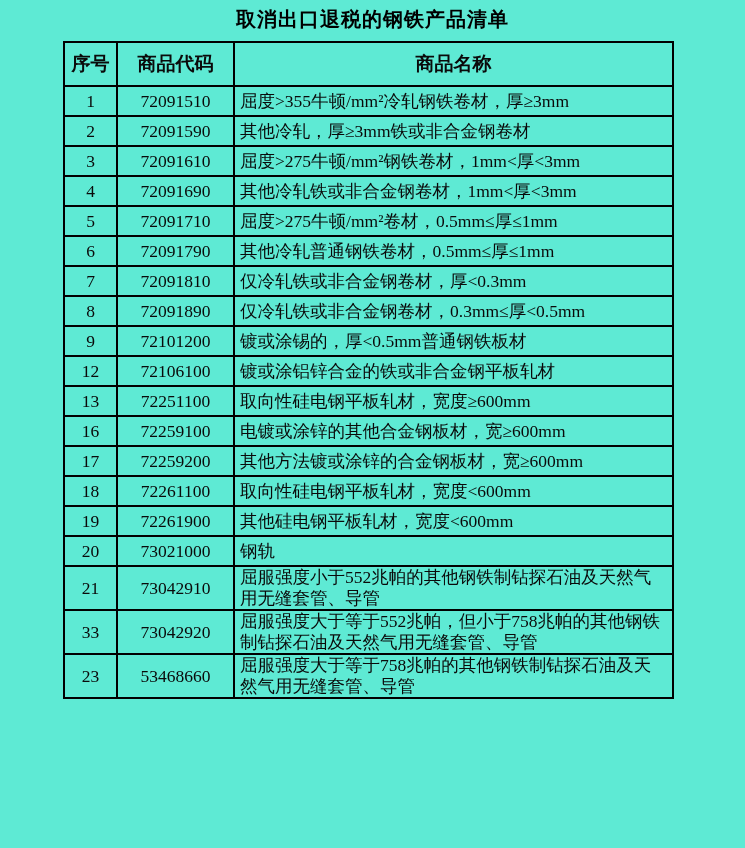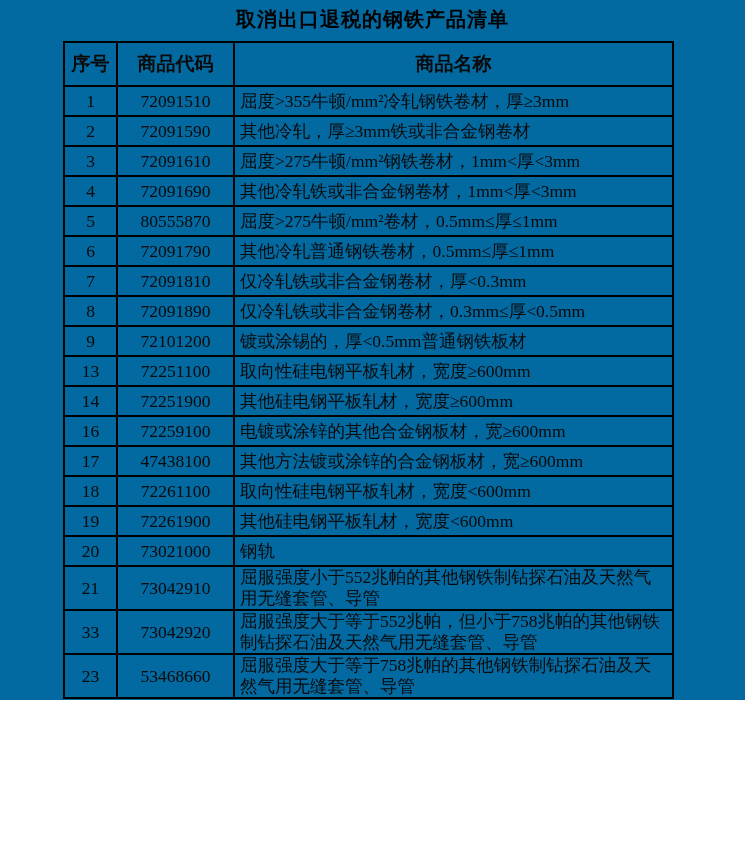--- a/index.html
+++ b/index.html
@@ -3,22 +3,22 @@
 <meta charset="utf-8">
 <style>
   html, body {
     margin: 0;
     padding: 0;
     background: #ffffff;
   }
   .page {
     position: relative;
     width: 745px;
-    height: 700px;
-    background: #0369a1;
+    height: 848px;
+    background: #5eead4;
     overflow: hidden;
     color: #0a0a0a;
   }
   .doc-title {
     position: absolute;
     top: 6px;
     left: 0;
     width: 745px;
     margin: 0;
     text-align: center;
@@ -113,21 +113,21 @@
           <td class="col-code">72091610</td>
           <td class="col-name">屈度&gt;275牛顿/mm²钢铁卷材，1mm&lt;厚&lt;3mm</td>
         </tr>
         <tr>
           <td class="col-index">4</td>
           <td class="col-code">72091690</td>
           <td class="col-name">其他冷轧铁或非合金钢卷材，1mm&lt;厚&lt;3mm</td>
         </tr>
         <tr>
           <td class="col-index">5</td>
-          <td class="col-code">80555870</td>
+          <td class="col-code">72091710</td>
           <td class="col-name">屈度&gt;275牛顿/mm²卷材，0.5mm≤厚≤1mm</td>
         </tr>
         <tr>
           <td class="col-index">6</td>
           <td class="col-code">72091790</td>
           <td class="col-name">其他冷轧普通钢铁卷材，0.5mm≤厚≤1mm</td>
         </tr>
         <tr>
           <td class="col-index">7</td>
           <td class="col-code">72091810</td>
@@ -137,37 +137,37 @@
           <td class="col-index">8</td>
           <td class="col-code">72091890</td>
           <td class="col-name">仅冷轧铁或非合金钢卷材，0.3mm≤厚&lt;0.5mm</td>
         </tr>
         <tr>
           <td class="col-index">9</td>
           <td class="col-code">72101200</td>
           <td class="col-name">镀或涂锡的，厚&lt;0.5mm普通钢铁板材</td>
         </tr>
         <tr>
+          <td class="col-index">12</td>
+          <td class="col-code">72106100</td>
+          <td class="col-name">镀或涂铝锌合金的铁或非合金钢平板轧材</td>
+        </tr>
+        <tr>
           <td class="col-index">13</td>
           <td class="col-code">72251100</td>
           <td class="col-name">取向性硅电钢平板轧材，宽度≥600mm</td>
         </tr>
         <tr>
-          <td class="col-index">14</td>
-          <td class="col-code">72251900</td>
-          <td class="col-name">其他硅电钢平板轧材，宽度≥600mm</td>
-        </tr>
-        <tr>
           <td class="col-index">16</td>
           <td class="col-code">72259100</td>
           <td class="col-name">电镀或涂锌的其他合金钢板材，宽≥600mm</td>
         </tr>
         <tr>
           <td class="col-index">17</td>
-          <td class="col-code">47438100</td>
+          <td class="col-code">72259200</td>
           <td class="col-name">其他方法镀或涂锌的合金钢板材，宽≥600mm</td>
         </tr>
         <tr>
           <td class="col-index">18</td>
           <td class="col-code">72261100</td>
           <td class="col-name">取向性硅电钢平板轧材，宽度&lt;600mm</td>
         </tr>
         <tr>
           <td class="col-index">19</td>
           <td class="col-code">72261900</td>

